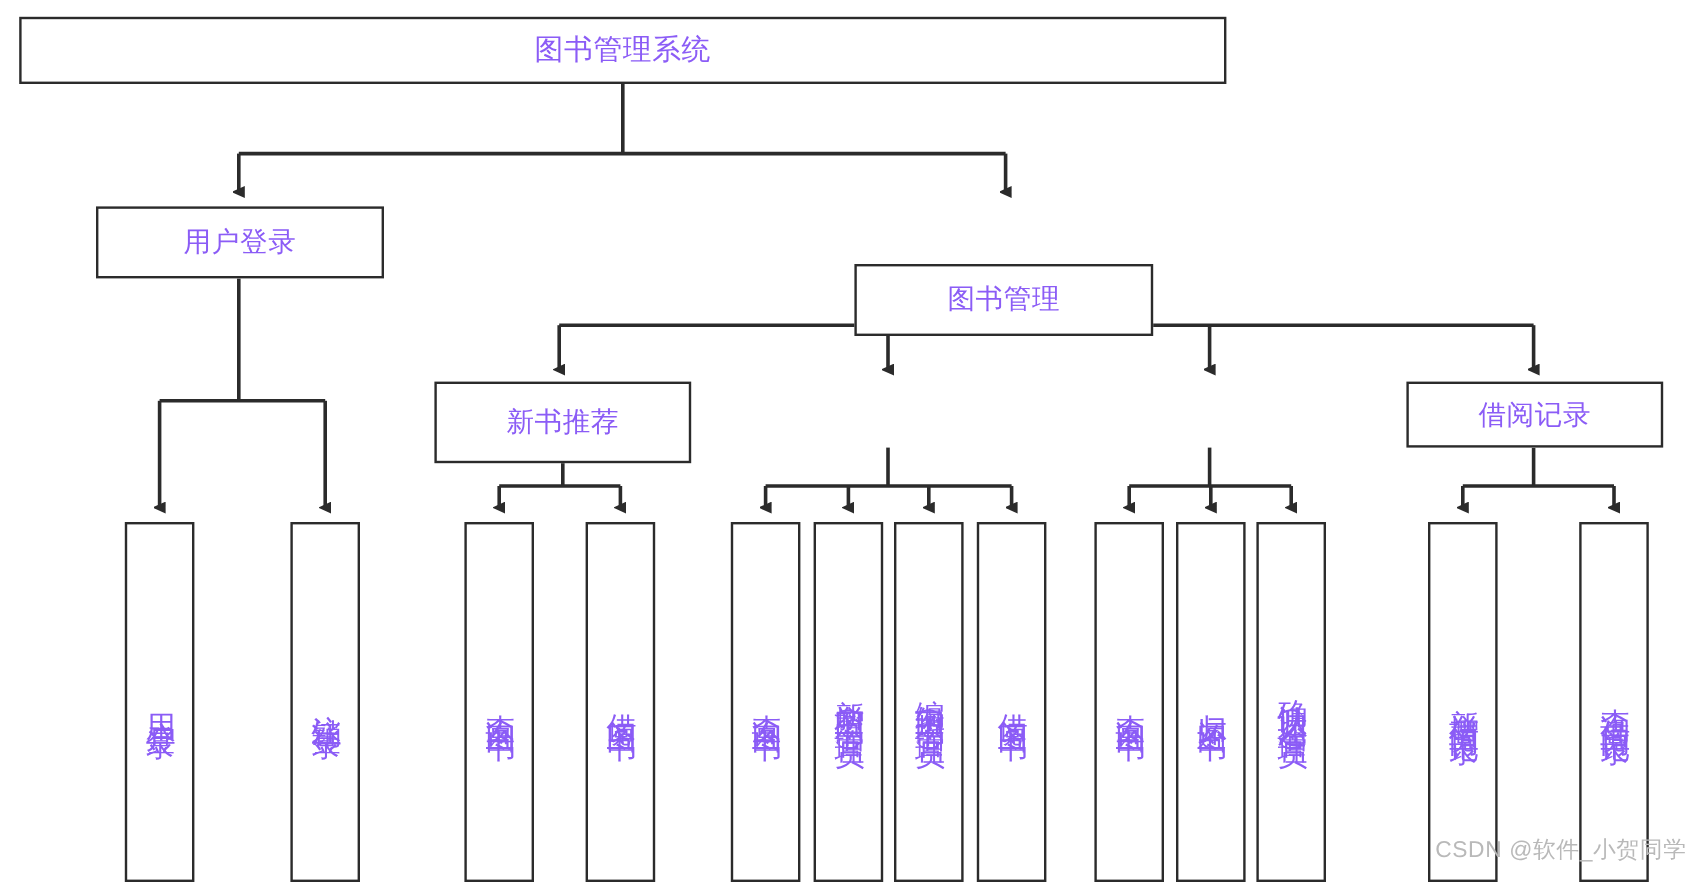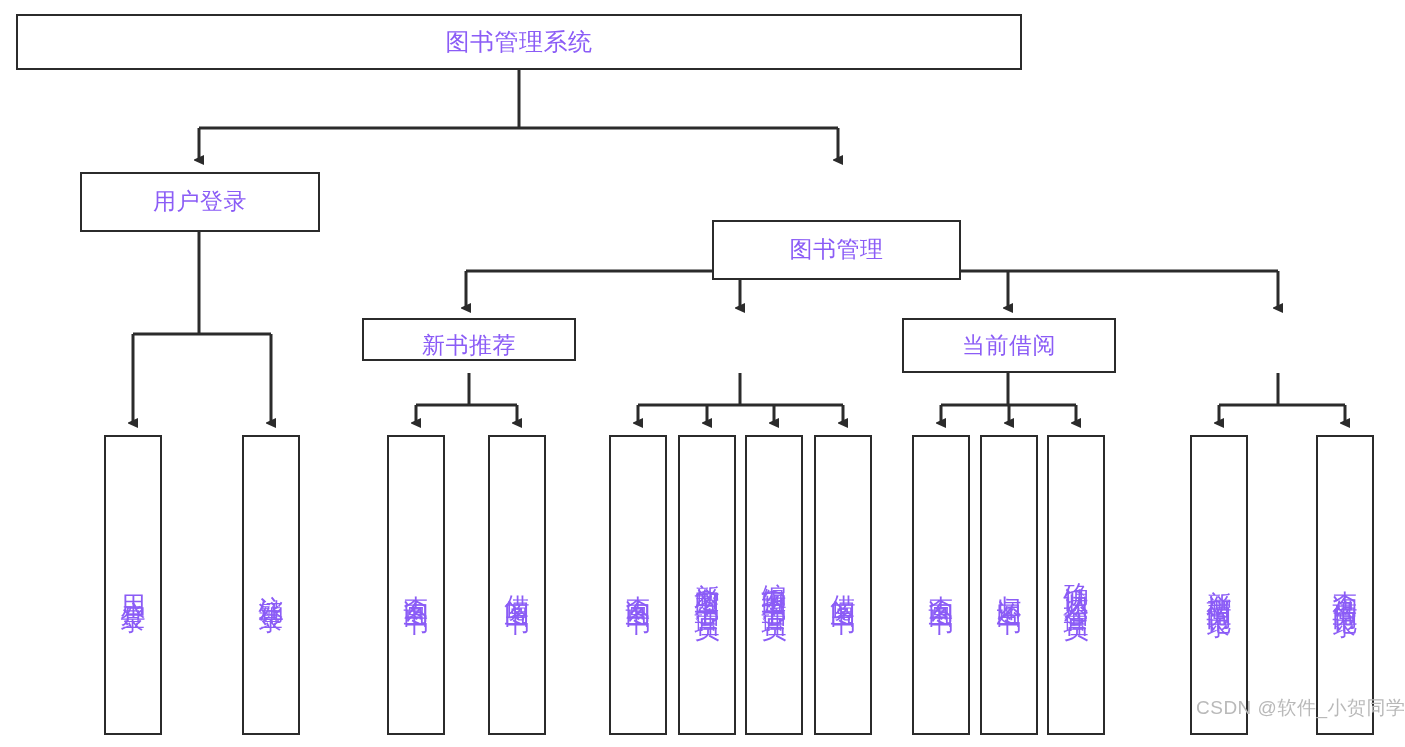--- a/index.html
+++ b/index.html
@@ -131,25 +131,25 @@
     <span class="label">图书管理系统</span>
   </div>
 
   <div class="node horiz" style="left:80px; top:172px; width:240px; height:60px;">
     <span class="label">用户登录</span>
   </div>
   <div class="node horiz" style="left:712px; top:172px; width:249px; height:60px;margin-top:48px;">
     <span class="label">图书管理</span>
   </div>
 
-  <div class="node horiz" style="left:362px; top:318px; width:214px; height:43px;align-items:flex-end;">
+  <div class="node horiz" style="left:362px; top:318px; width:214px; height:68px;">
     <span class="label">新书推荐</span>
   </div>
-  <div class="node horiz" style="left:902px; top:318px; width:214px; height:55px;">
-    <span class="label">当前借阅</span>
+  <div class="node horiz" style="left:1172px; top:318px; width:214px; height:55px;">
+    <span class="label">借阅记录</span>
   </div>
 
   <div class="node vert" style="left:104px; top:435px; width:58px; height:300px;">
     <span class="label">用户登录</span>
   </div>
   <div class="node vert" style="left:242px; top:435px; width:58px; height:300px;">
     <span class="label">注销登录</span>
   </div>
 
   <div class="node vert" style="left:387px; top:435px; width:58px; height:300px;">

